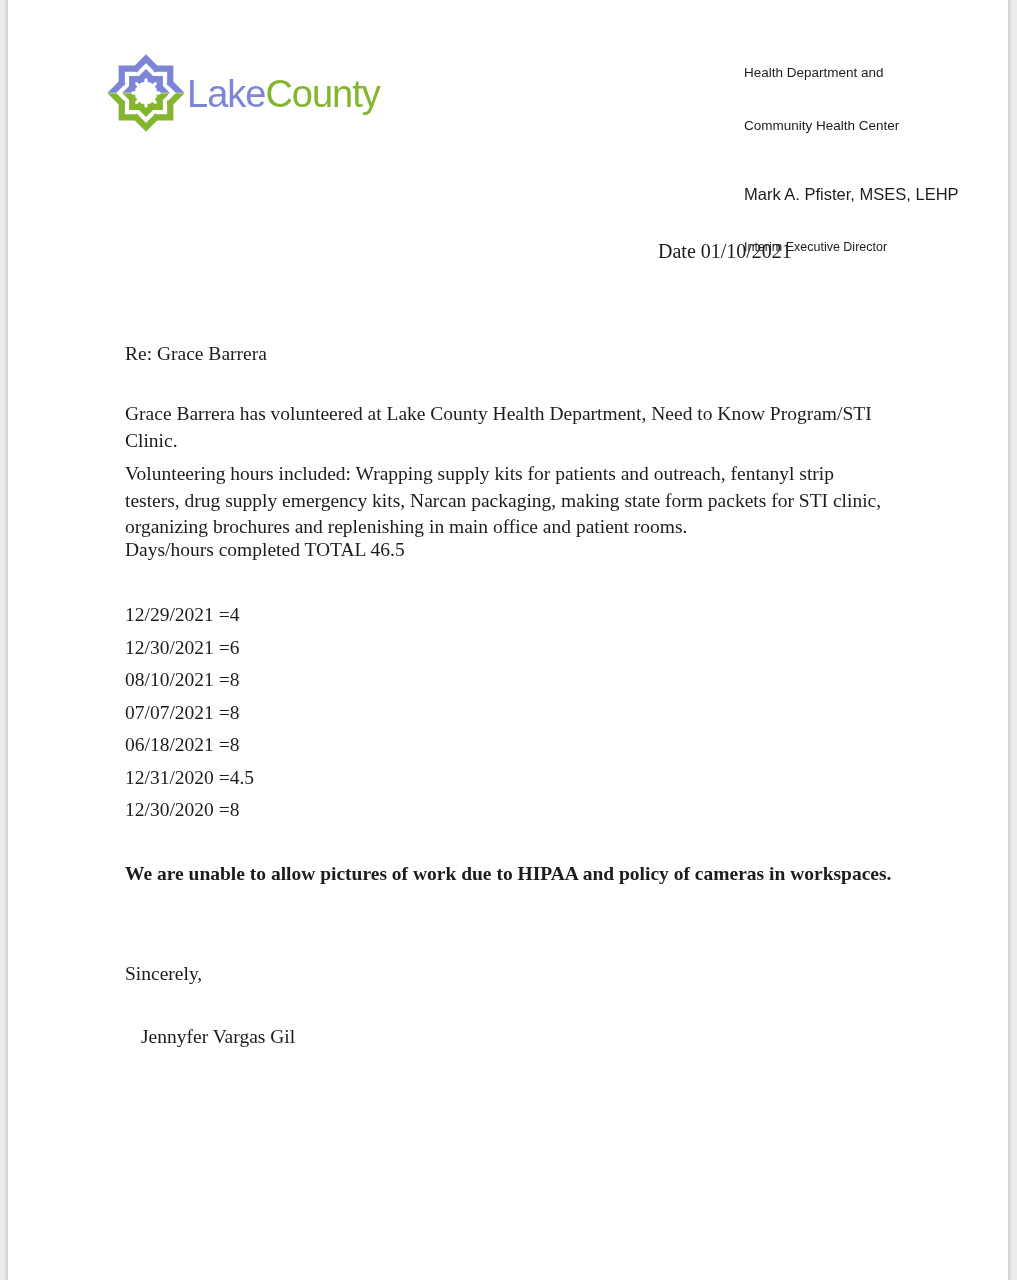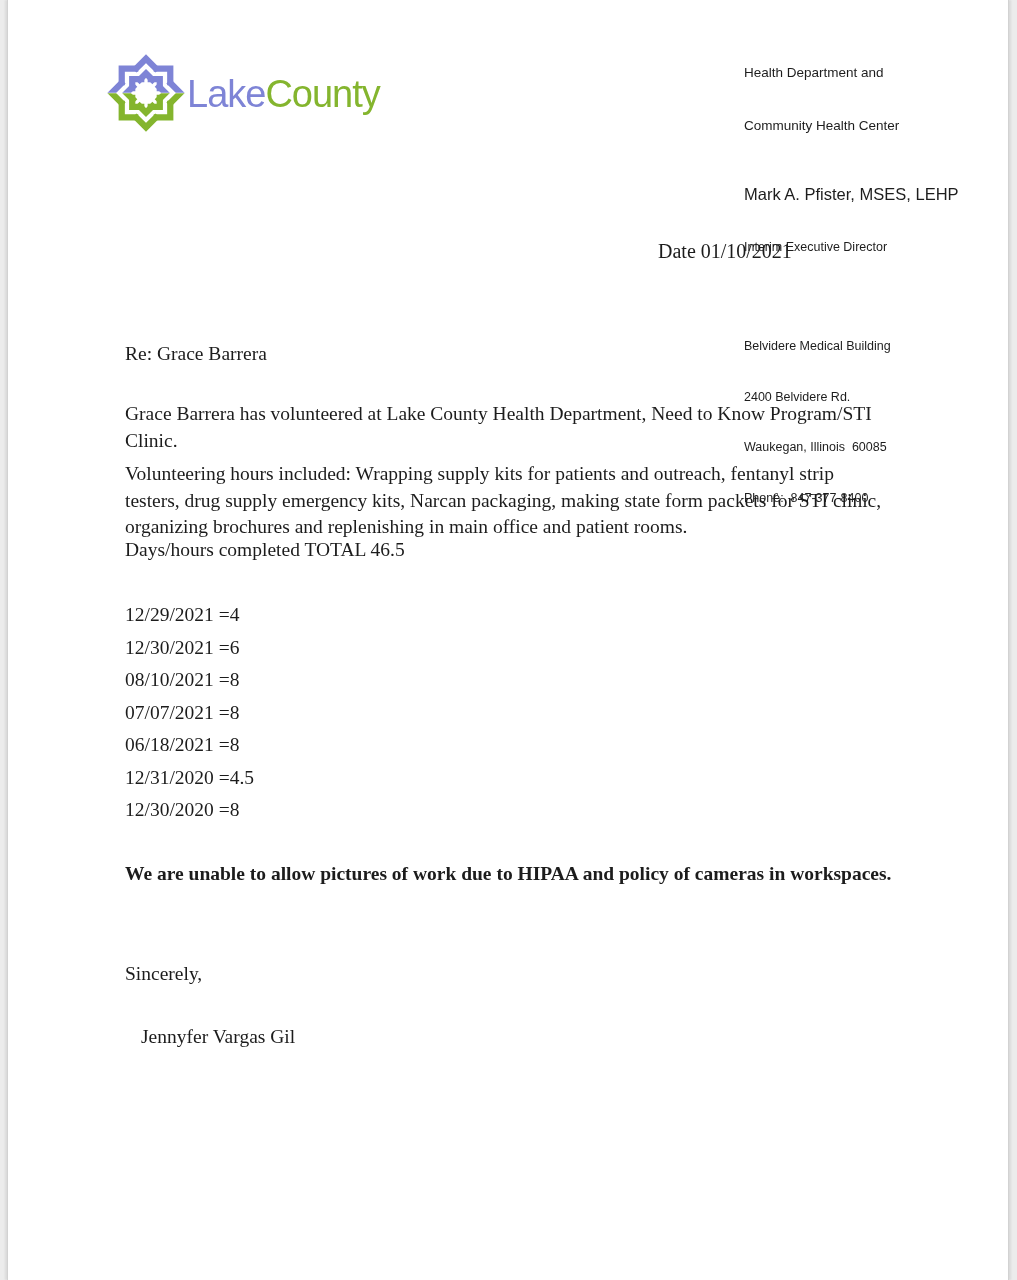--- a/index.html
+++ b/index.html
@@ -88,26 +88,20 @@
       <use href="#star" clip-path="url(#clipBot)" stroke="var(--brand-green)"></use>
     </svg>
 
     <div class="logo-text"><span class="lake">Lake</span><span class="county">County</span></div>
 
     <div class="header-block">
       <div class="org-line">Health Department and</div>
       <div class="org-line">Community Health Center</div>
       <div class="director-name">Mark A. Pfister, MSES, LEHP</div>
       <div class="director-title">Interim Executive Director</div>
-      <div class="address-block">
-        <div class="address-line">Belvidere Medical Building</div>
-        <div class="address-line">2400 Belvidere Rd.</div>
-        <div class="address-line">Waukegan, Illinois  60085</div>
-        <div class="address-line">Phone:  847-377-8400</div>
-      </div>
     </div>
 
     <div class="serif date-line">Date 01/10/2021</div>
 
     <div class="serif re-line">Re: Grace Barrera</div>
 
     <div class="serif para p2">
       <div>Volunteering hours included: Wrapping supply kits for patients and outreach, fentanyl strip</div>
       <div>testers, drug supply emergency kits, Narcan packaging, making state form packets for STI clinic,</div>
       <div>organizing brochures and replenishing in main office and patient rooms.</div>

